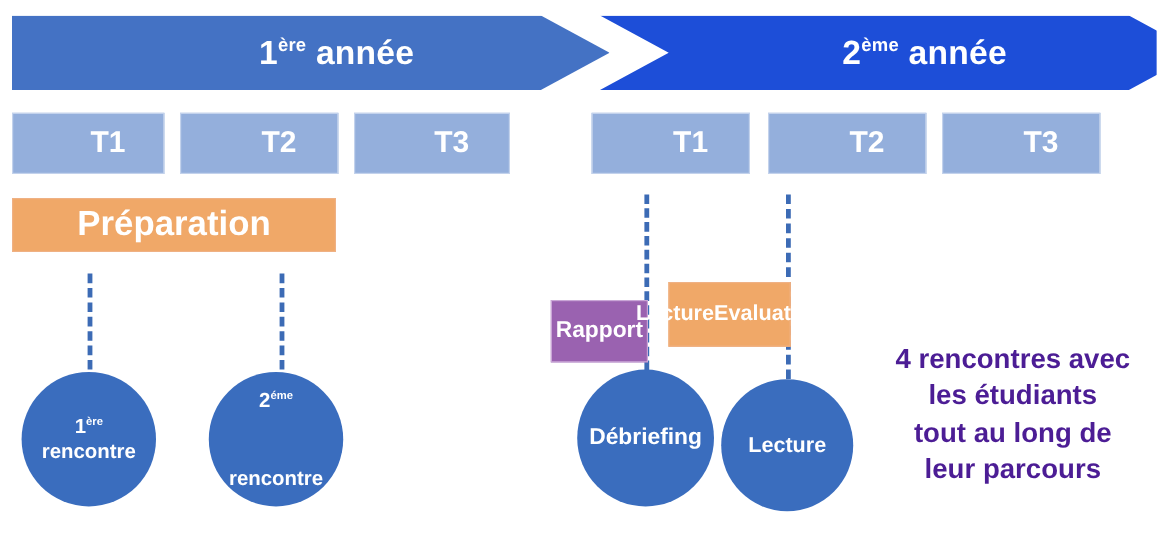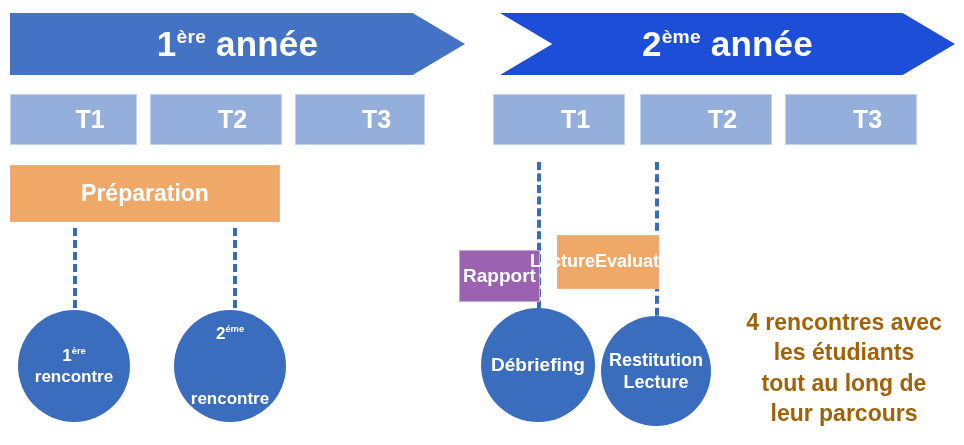--- a/index.html
+++ b/index.html
@@ -17,23 +17,24 @@
   }
 
   
   .year-arrow {
     position: absolute;
     display: flex;
     align-items: center;
     justify-content: center;
     color: #ffffff;
     font-weight: bold;
-    font-size: 35px;
+    font-size: 28px;
     letter-spacing: .2px;
     white-space: nowrap;
+    padding-left: 43px;
   }
   .year-arrow .lbl { position: relative; z-index: 2; }
   .year-arrow sup {
     font-size: 0.55em;
     vertical-align: super;
     line-height: 0;
     font-weight: bold;
   }
 
   #year1 {
@@ -73,21 +74,21 @@
     justify-content: center;
     text-align: center;
     color: #ffffff;
     font-weight: bold;
     line-height: 1.08;
     z-index: 4;
   }
   .block.orange { background: #F0A868; border: 1px solid #EFB184; }
   .block.purple { background: #9A62B0; border: 1px solid #C9A6D6; }
 
-  #prep      { left: 10px;  top: 165px; width: 270px; height: 57px; font-size: 23px; }
+  #prep      { left: 10px;  top: 165px; width: 270px; height: 45px; font-size: 29px; }
   #stage-box { left: 427px; top: 166px; width: 66px;  height: 56px; font-size: 19px; }
   #rapport   { left: 459px; top: 238px; width: 81px;  height: 52px; font-size: 19px; margin-top: 12px; }
   #lecture   { left: 557px; top: 235px; width: 102px; height: 54px; font-size: 18px; }
 
   
   .dash {
     position: absolute;
     width: 0;
     border-left: 4px dashed #3C6BB5;
     z-index: 1;
@@ -119,25 +120,24 @@
   #c1 { left: 18px;  top: 310px; width: 112px; height: 112px; font-size: 17px; }
   #c2 { left: 174px; top: 310px; width: 112px; height: 112px; font-size: 17px; gap: 44px; }
   #c3 { left: 481px; top: 308px; width: 114px; height: 114px; font-size: 19px; }
   #c4 { left: 601px; top: 316px; width: 110px; height: 110px; font-size: 18px; }
 
   
   #note {
     position: absolute;
     left: 730px; top: 284px; width: 228px;
     text-align: center;
-    color: #a16207;
+    color: #4c1d95;
     font-weight: bold;
     font-size: 23px;
     line-height: 1.32;
-    margin-top: 23px;
   }
   #note span { display: block; }
 </style>
 </head>
 <body>
 
 <div id="stage">
 
   <div id="year1" class="year-arrow">
     <span class="lbl"><span>1</span><sup>ère</sup>&nbsp;<span>année</span></span>
@@ -174,21 +174,20 @@
   <div id="c2" class="circle">
     <span class="l1"><span>2</span><sup>éme</sup></span>
     <span class="l2">rencontre</span>
   </div>
 
   <div id="c3" class="circle">
     <span class="l1">Débriefing</span>
   </div>
 
   <div id="c4" class="circle">
-    <span class="l1">Restitution</span>
     <span class="l2">Lecture</span>
   </div>
 
   <div id="note">
     <span>4 rencontres avec</span>
     <span>les étudiants</span>
     <span>tout au long de</span>
     <span>leur parcours</span>
   </div>
 

